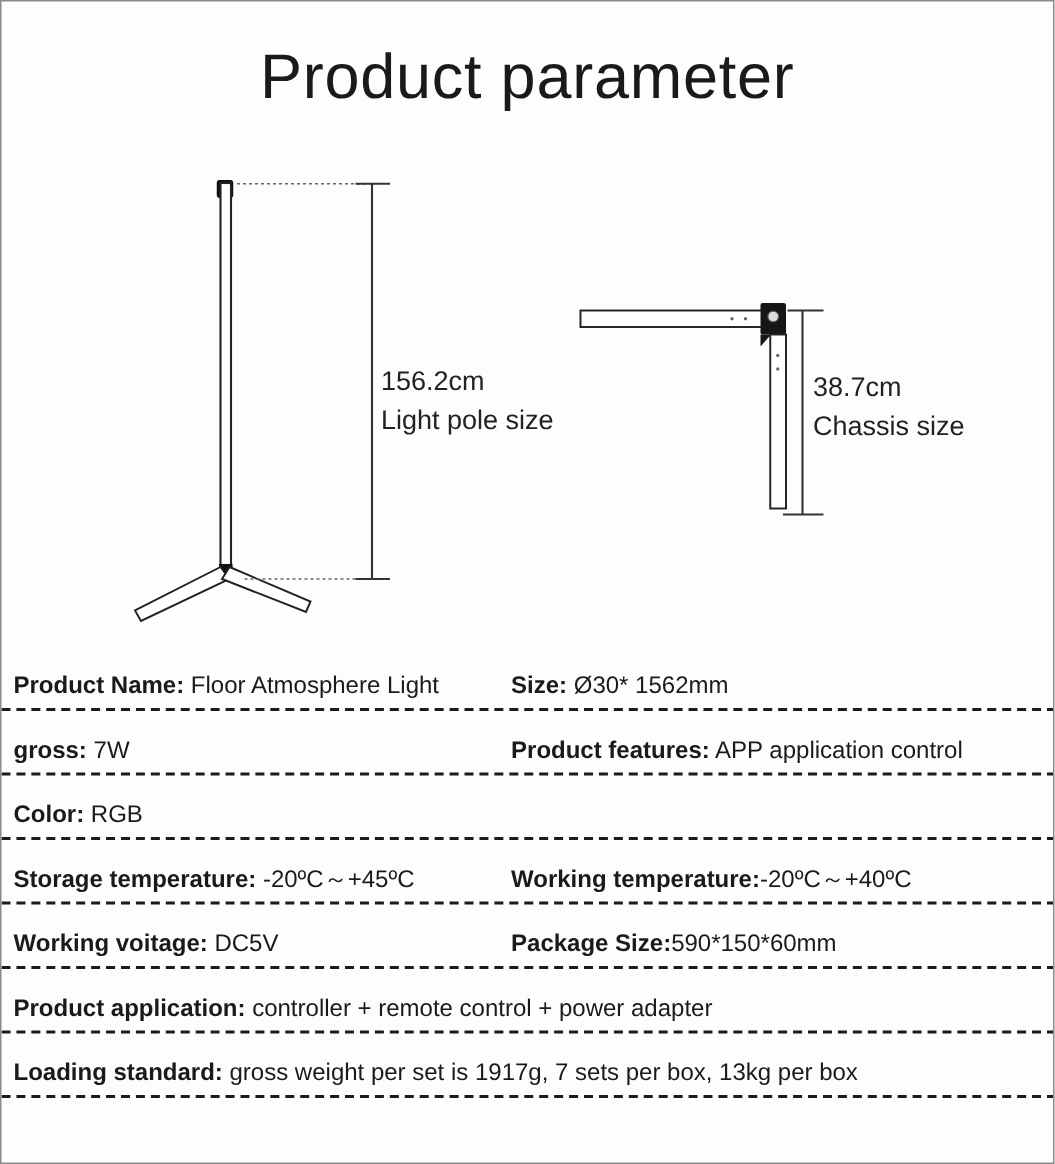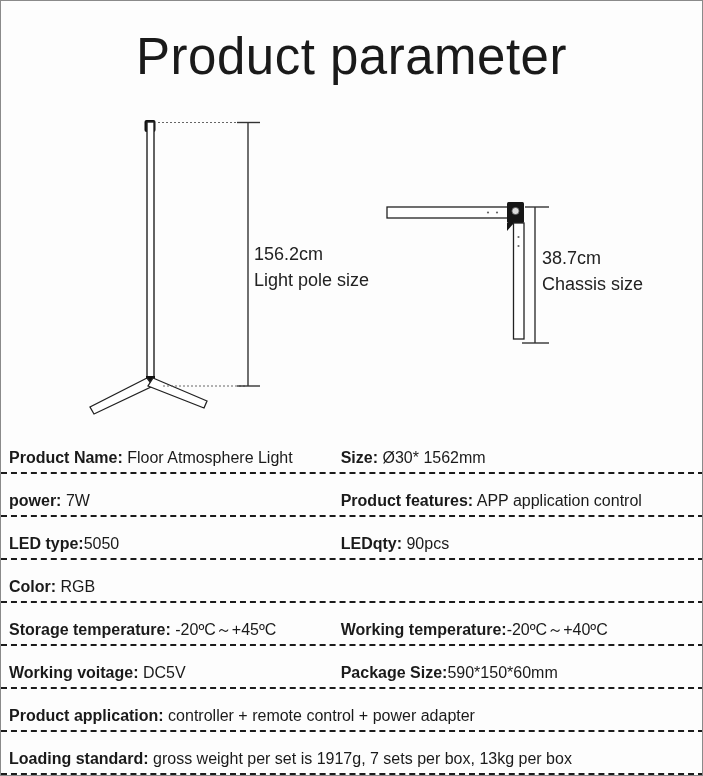--- a/index.html
+++ b/index.html
@@ -9,21 +9,21 @@
     border:1px solid #8a8a8a;
     background:#fdfdfd;
     position:relative;
     overflow:hidden;
     font-family:"Liberation Sans", sans-serif;
     color:#1a1a1a;
   }
   .page-title {
     position:absolute; top:26px; left:0; width:100%;
     text-align:center;
-    font-size:51px; font-weight:400;
+    font-size:42px; font-weight:400;
     letter-spacing:0.5px;
   }
   .diagram-area { position:absolute; top:100px; left:0; width:562px; height:332px; }
   .diagram-area svg { display:block; }
   .dim-text { font-size:18px; fill:#222; font-family:"Liberation Sans", sans-serif; }
   .spec-table { position:absolute; top:430px; left:0; width:703px; }
   .row {
     display:flex;
     height:43px;
     align-items:flex-end;
@@ -89,35 +89,27 @@
     <div class="cell left">
       <span class="lbl">Product Name:</span><span class="val"> Floor Atmosphere Light</span>
     </div>
     <div class="cell right">
       <span class="lbl">Size:</span><span class="val"> Ø30* 1562mm</span>
     </div>
   </div>
 
   <div class="row">
     <div class="cell left">
-      <span class="lbl">power:</span><span class="val"> 7W</span>
+      <span class="lbl">gross:</span><span class="val"> 7W</span>
     </div>
     <div class="cell right">
       <span class="lbl">Product features:</span><span class="val"> APP application control</span>
     </div>
   </div>
 
-  <div class="row">
-    <div class="cell left">
-      <span class="lbl">LED type:</span><span class="val">5050</span>
-    </div>
-    <div class="cell right">
-      <span class="lbl">LEDqty:</span><span class="val"> 90pcs</span>
-    </div>
-  </div>
 
   <div class="row">
     <div class="cell left">
       <span class="lbl">Color:</span><span class="val"> RGB</span>
     </div>
   </div>
 
   <div class="row">
     <div class="cell left">
       <span class="lbl">Storage temperature:</span><span class="val"> -20ºC～+45ºC</span>

